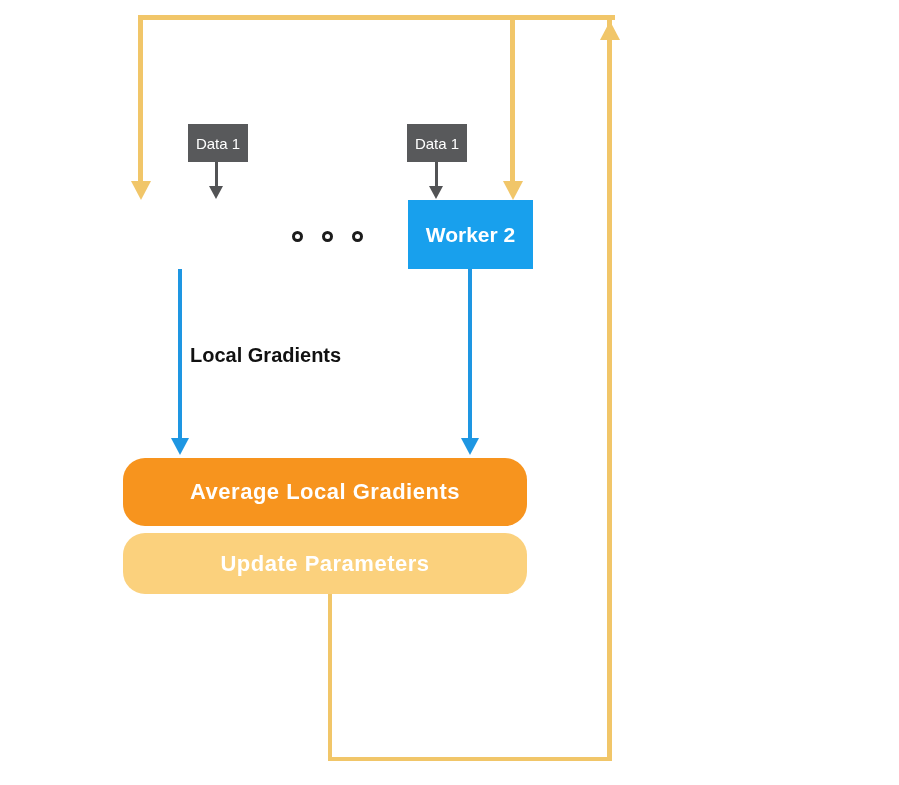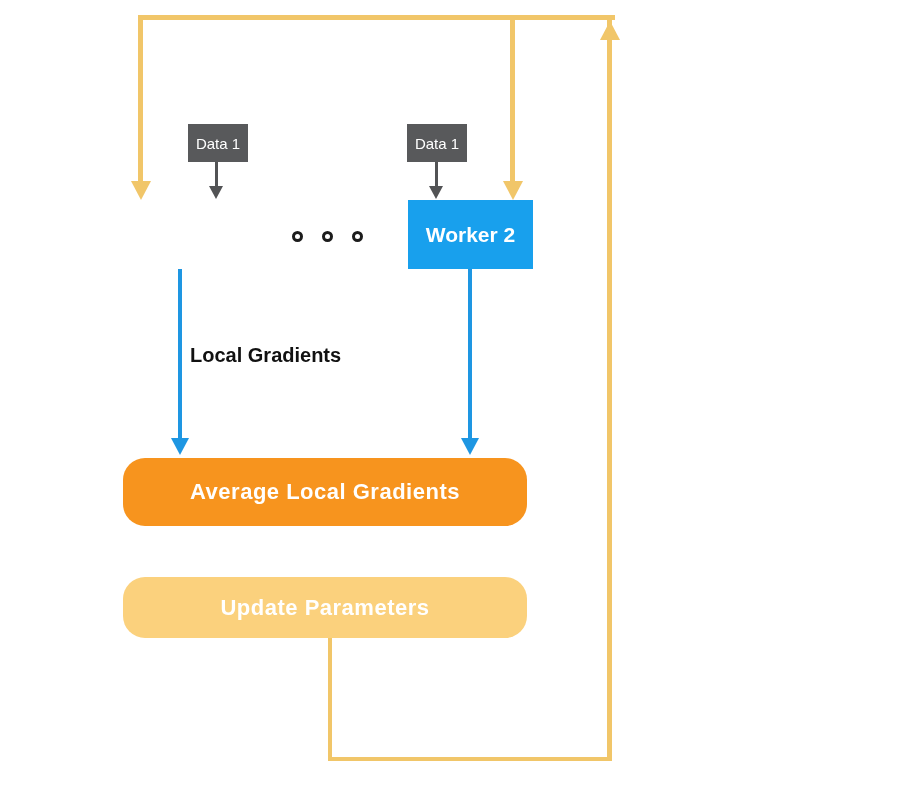--- a/index.html
+++ b/index.html
@@ -47,21 +47,21 @@
     color:#ffffff;box-sizing:border-box;}
   .data-node{width:60px;height:38px;background:#58595B;font-size:15px;font-weight:400;}
   .data1{left:188px;top:124px;}
   .data2{left:407px;top:124px;}
   .worker-node{height:69px;background:#18A0ED;font-size:21px;font-weight:700;}
   .worker1{left:120px;top:200px;width:127px;}
   .worker2{left:408px;top:200px;width:125px;}
   .pill{left:123px;width:404px;border-radius:22px;font-size:22px;font-weight:600;
     letter-spacing:0.5px;}
   .avg{top:458px;height:68px;background:#F7941E;}
-  .upd{top:533px;height:61px;background:#FBD17D;margin-top:44px;}
+  .upd{top:533px;height:61px;background:#FBD17D;}
   
   .dots{position:absolute;left:292px;top:231px;display:flex;}
   .dot{width:5px;height:5px;border:3px solid #1C1C1C;border-radius:50%;
     background:#ffffff;margin-right:19px;}
   .dot:last-child{margin-right:0;}
   
   .edge-label{position:absolute;font-size:20px;font-weight:700;color:#111111;
     white-space:nowrap;}
   .lbl-local{left:190px;top:344px;}
   .lbl-new{left:628px;top:344px;}

